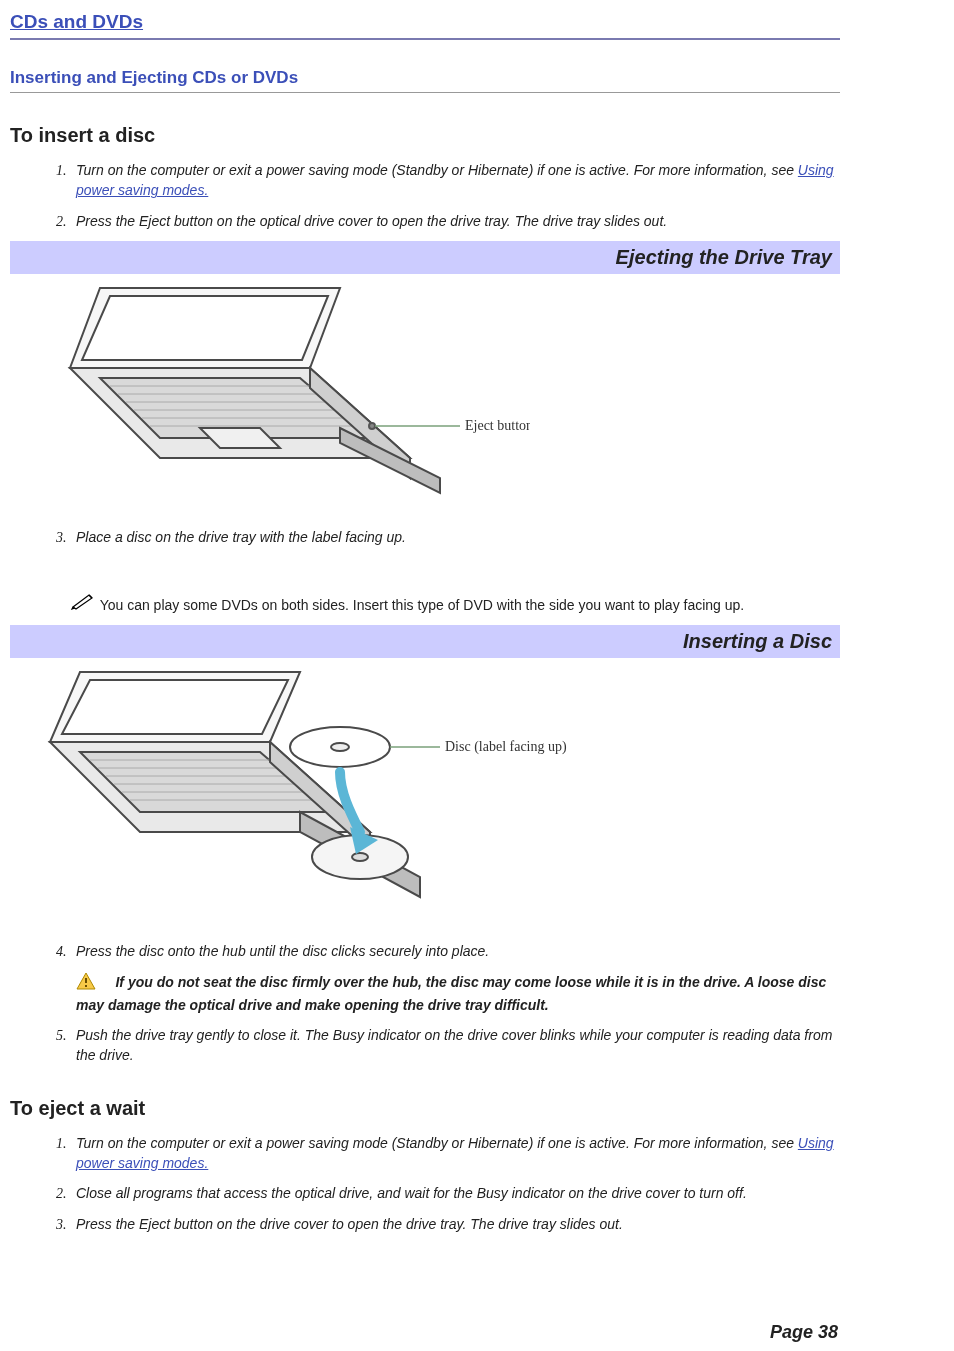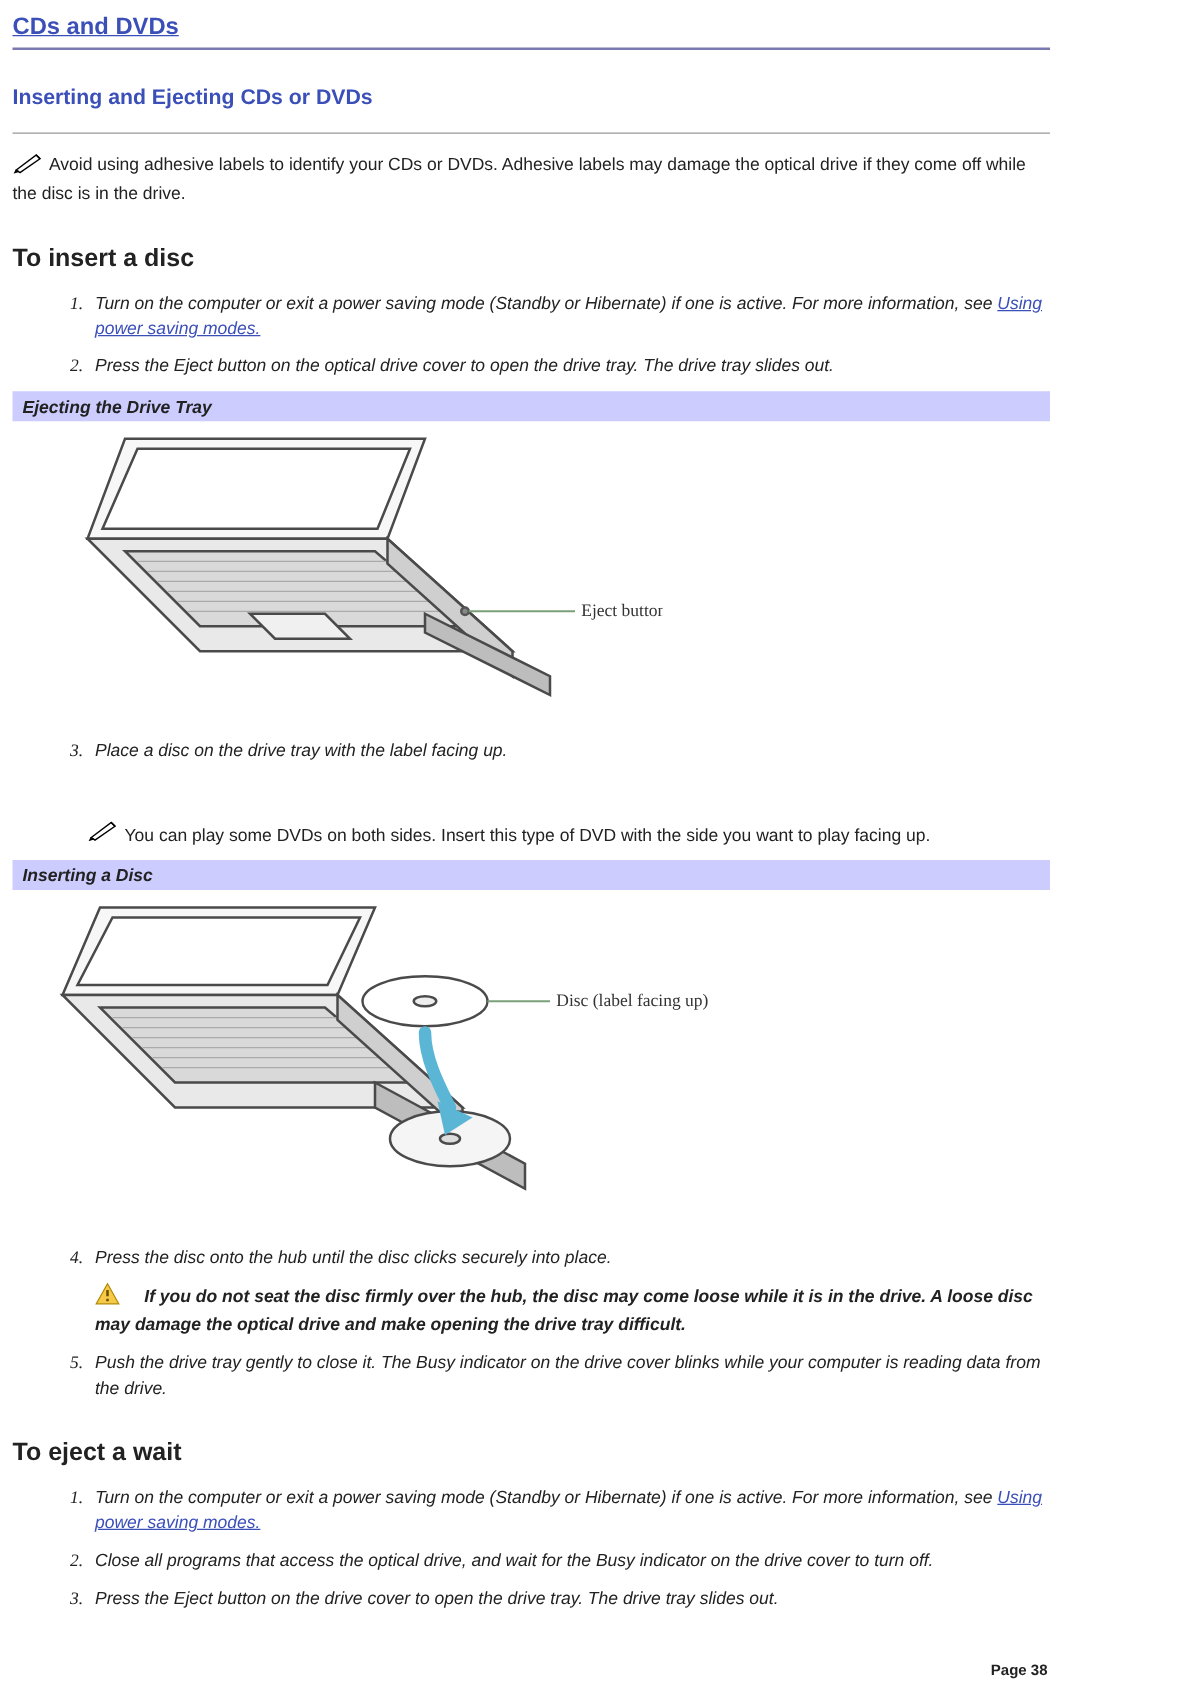--- a/index.html
+++ b/index.html
@@ -33,21 +33,21 @@
     margin: 2px 0 2px 0;
     border-bottom: 2px solid var(--rule);
     padding-bottom: 2px;
   }
   .h2 {
     color: var(--heading-blue);
     font-size: 17px;
     font-weight: bold;
     margin: 26px 0 4px 0;
     border-bottom: 1px solid #999;
-    padding-bottom: 16px;
+    padding-bottom: 2px;
   }
   .note {
     margin: 14px 0 8px 0;
   }
   .note .note-icon,
   .warn-icon {
     display: inline-block;
     vertical-align: middle;
   }
   .bold { font-weight: bold; }
@@ -73,64 +73,54 @@
   a.link {
     color: var(--link-blue);
     text-decoration: underline;
   }
   .caption-bar {
     background: var(--caption-bg);
     font-style: italic;
     font-weight: bold;
     padding: 2px 8px;
     margin: 10px 0 0 0;
-    font-size: 14px;
+    font-size: 20px;
     color: #222;
+    text-align: right;
   }
   .figure-wrap {
     margin: 4px 0 14px 0;
   }
   .figure-wrap svg {
     display: inline-block;
   }
   .inline-warn {
     margin: 10px 0 6px 0;
   }
   .page-footer {
     position: absolute;
     bottom: 6px;
     right: 12px;
-    font-size: 12px;
-    font-weight: bold;
+    font-size: 18px;
+    font-weight: bold;
+    font-style: italic;
   }
   .sub-note {
     margin: 14px 0 6px 0;
   }
 </style>
 </head>
 <body>
 
 <div class="page">
 
   <div class="h1">CDs and DVDs</div>
 
   <div class="h2">Inserting and Ejecting CDs or DVDs</div>
 
-  <div class="note">
-    <span class="note-icon">
-      <svg width="26" height="18" viewBox="0 0 26 18">
-        <g stroke="#000" fill="none" stroke-width="1.2">
-          <path d="M3 15 L19 3 L22 6 L6 17 Z" fill="#fff"></path>
-          <path d="M19 3 L22 6"></path>
-          <path d="M3 15 L2 17 L5 16"></path>
-        </g>
-      </svg>
-    </span>
-    <span>Avoid using adhesive labels to identify your CDs or DVDs. Adhesive labels may damage the optical drive if they come off while the disc is in the drive.</span>
-  </div>
 
   <div class="subhead">To insert a disc</div>
 
   <ol class="steps">
     <li>
       <span>Turn on the computer or exit a power saving mode (Standby or Hibernate) if one is active. For more information, see </span><a href="#" class="link">Using power saving modes.</a>
     </li>
     <li>Press the Eject button on the optical drive cover to open the drive tray. The drive tray slides out.</li>
   </ol>
 

